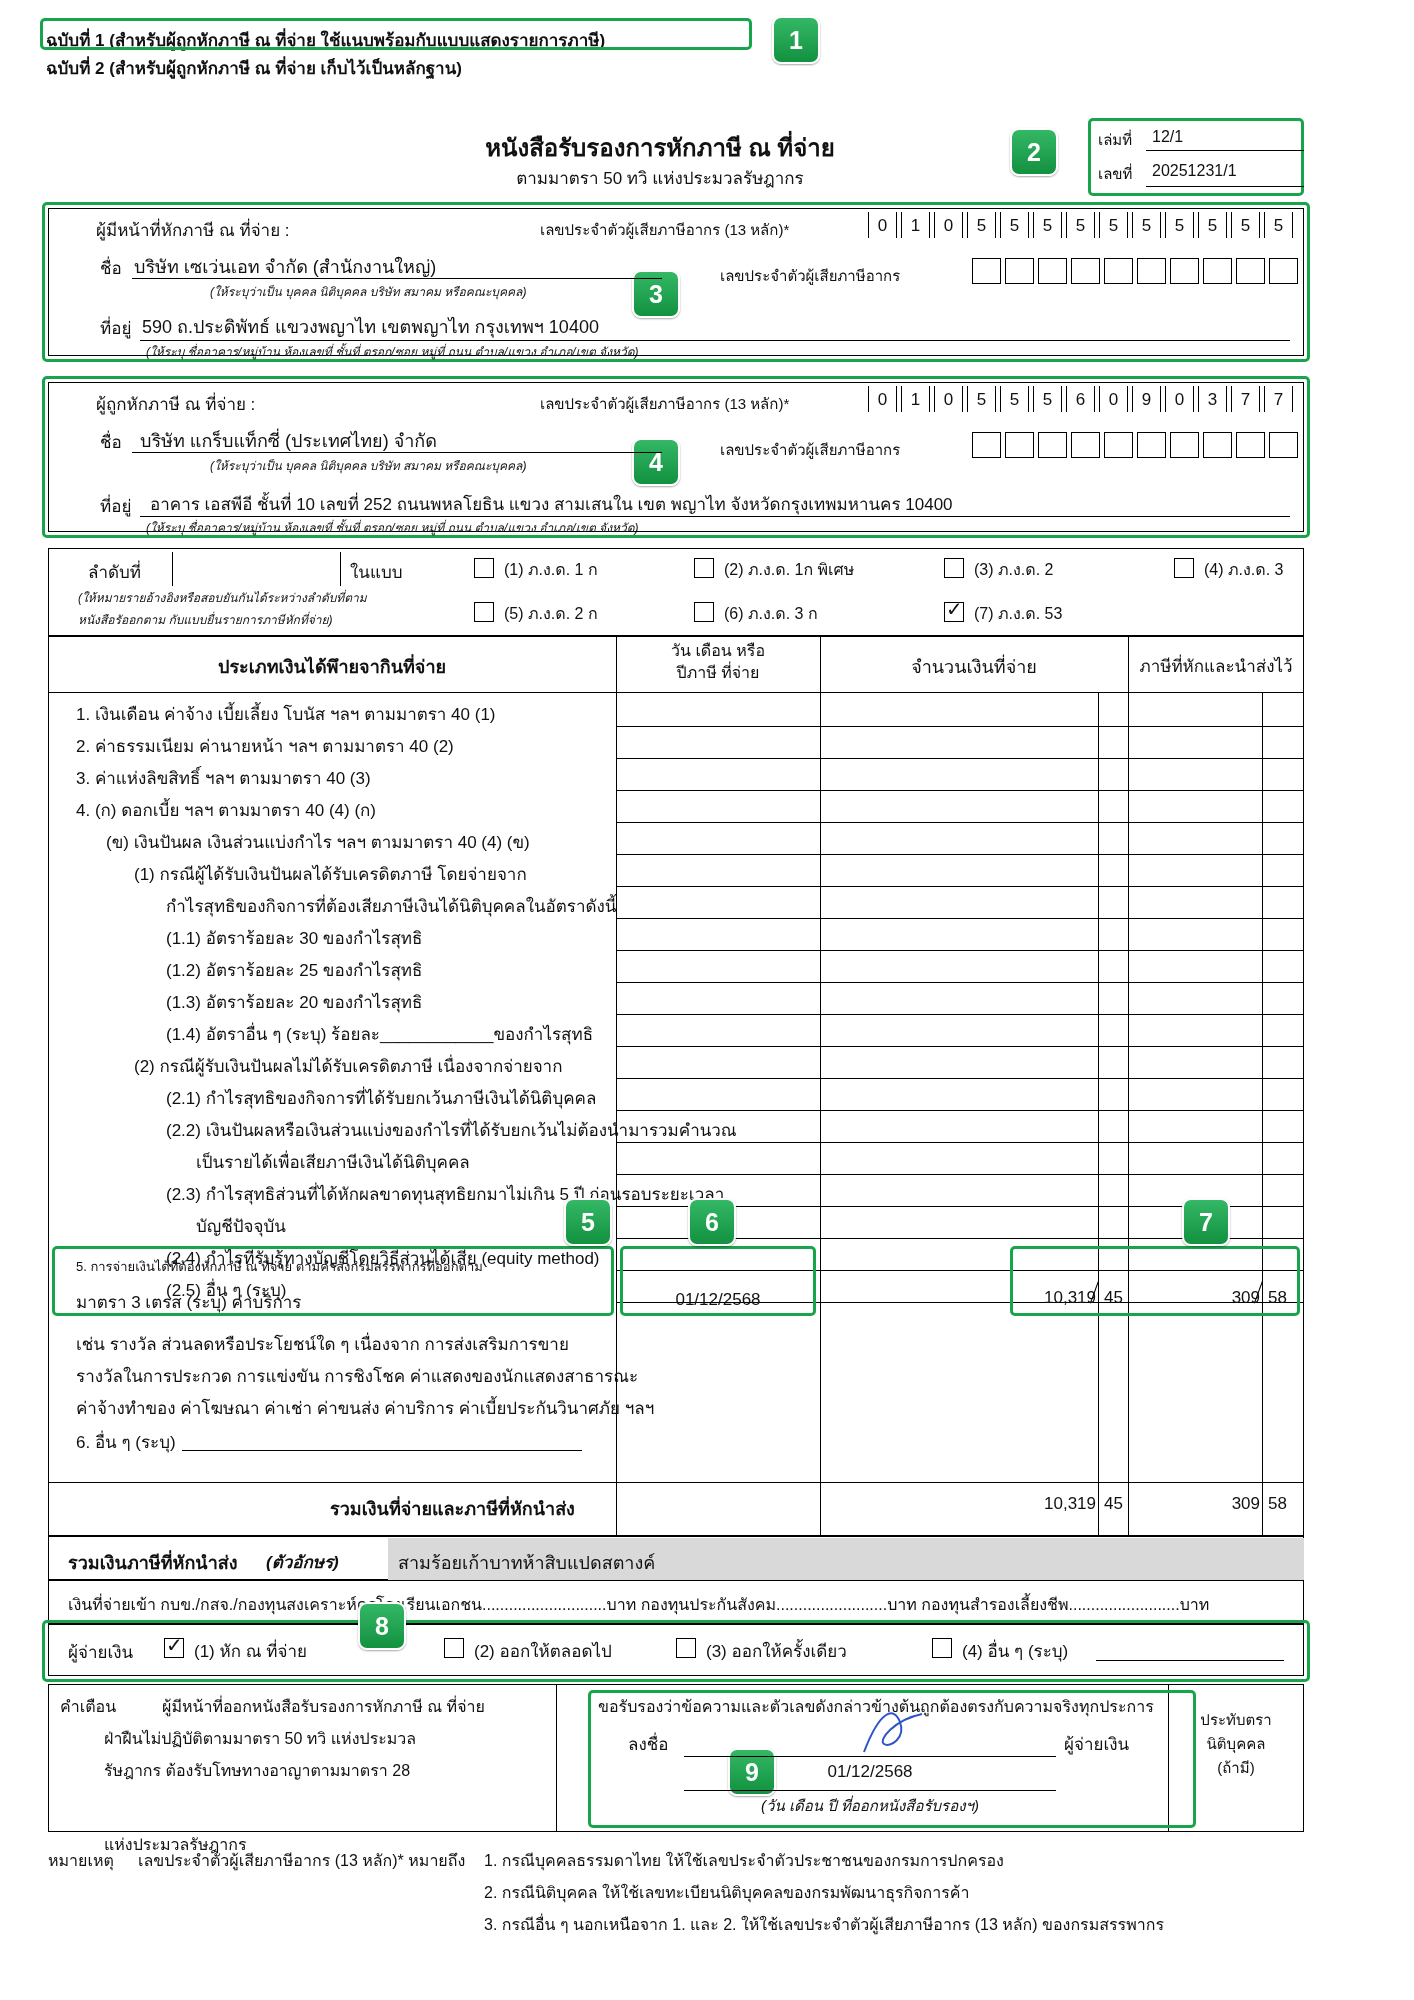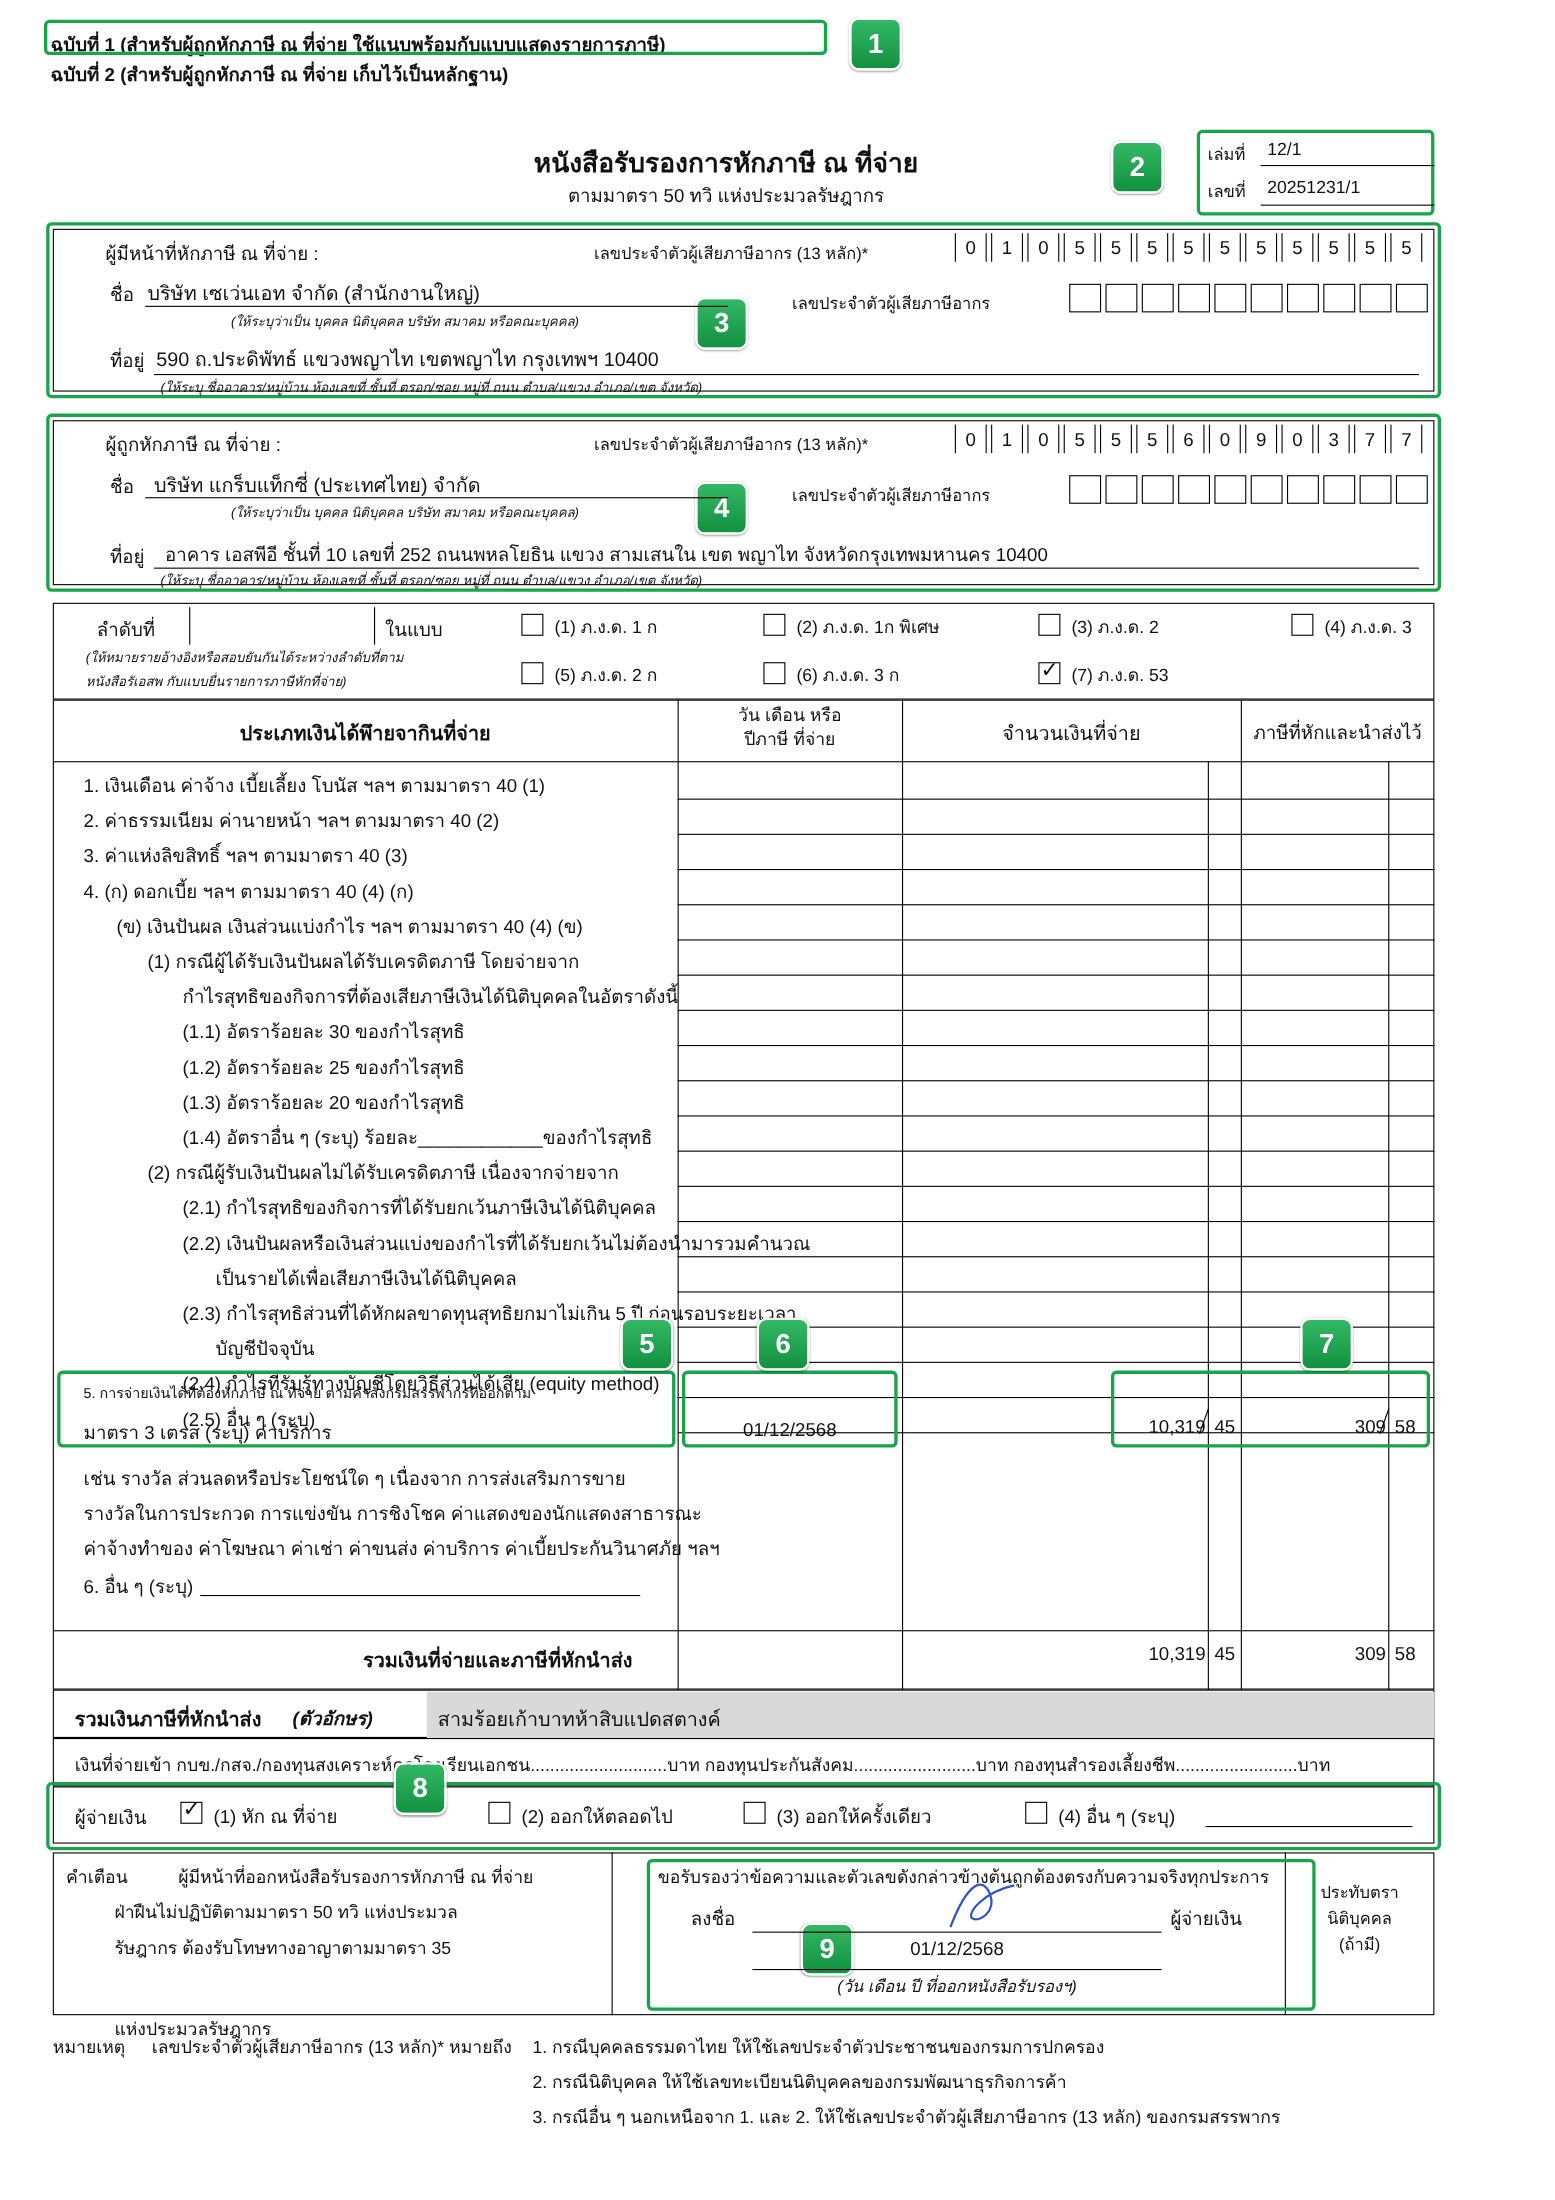--- a/index.html
+++ b/index.html
@@ -199,21 +199,21 @@
 
   <div class="cell-border" style="left:48px;top:548px;width:1256px;height:88px;"></div>
 
   <div class="t" style="left:88px;top:558px;font-size:17px;">ลำดับที่</div>
   <div class="line vl" style="left:172px;top:552px;height:34px;"></div>
   <div class="t" style="left:180px;top:558px;font-size:17px;width:120px;"></div>
   <div class="line vl" style="left:340px;top:552px;height:34px;"></div>
   <div class="t" style="left:350px;top:558px;font-size:17px;">ในแบบ</div>
 
   <div class="t i sm" style="left:78px;top:588px;">(ให้หมายรายอ้างอิงหรือสอบยันกันได้ระหว่างลำดับที่ตาม</div>
-  <div class="t i sm" style="left:78px;top:610px;">หนังสือรัเอสพ กับแบบยื่นรายการภาษีหักที่จ่าย)</div>
+  <div class="t i sm" style="left:78px;top:610px;">หนังสือรัออกตาม กับแบบยื่นรายการภาษีหักที่จ่าย)</div>
 
   <div class="chk" style="left:474px;top:558px;"></div>
   <div class="t" style="left:504px;top:557px;font-size:16px;">(1) ภ.ง.ด. 1 ก</div>
 
   <div class="chk" style="left:694px;top:558px;"></div>
   <div class="t" style="left:724px;top:557px;font-size:16px;">(2) ภ.ง.ด. 1ก  พิเศษ</div>
 
   <div class="chk" style="left:944px;top:558px;"></div>
   <div class="t" style="left:974px;top:557px;font-size:16px;">(3) ภ.ง.ด. 2</div>
 
@@ -349,21 +349,21 @@
   <div class="t" style="left:962px;top:1637px;font-size:17px;">(4) อื่น ๆ (ระบุ)</div>
   <div class="line hl" style="left:1096px;top:1660px;width:188px;"></div>
 
   <div class="cell-border" style="left:48px;top:1684px;width:1256px;height:148px;"></div>
   <div class="line vl" style="left:556px;top:1684px;height:148px;"></div>
   <div class="line vl" style="left:1168px;top:1684px;height:148px;"></div>
 
   <div class="t" style="left:60px;top:1694px;font-size:16px;">คำเตือน</div>
   <div class="t" style="left:162px;top:1694px;font-size:16px;">ผู้มีหน้าที่ออกหนังสือรับรองการหักภาษี ณ ที่จ่าย</div>
   <div class="t" style="left:104px;top:1726px;font-size:16px;">ฝ่าฝืนไม่ปฏิบัติตามมาตรา 50 ทวิ แห่งประมวล</div>
-  <div class="t" style="left:104px;top:1758px;font-size:16px;">รัษฎากร ต้องรับโทษทางอาญาตามมาตรา 35</div>
+  <div class="t" style="left:104px;top:1758px;font-size:16px;">รัษฎากร ต้องรับโทษทางอาญาตามมาตรา 28</div>
   <div class="t" style="left:104px;top:1832px;font-size:16px;">แห่งประมวลรัษฎากร</div>
 
   <div class="anno-box" style="left:588px;top:1690px;width:608px;height:138px;"></div>
   <div class="badge" style="left:728px;top:1748px;">9</div>
 
   <div class="t" style="left:598px;top:1694px;font-size:16px;">ขอรับรองว่าข้อความและตัวเลขดังกล่าวข้างต้นถูกต้องตรงกับความจริงทุกประการ</div>
   <div class="t" style="left:628px;top:1730px;font-size:17px;">ลงชื่อ</div>
   <div class="line hl" style="left:684px;top:1756px;width:372px;"></div>
 
   <svg class="abs" style="left:850px;top:1704px;" width="120" height="56">

